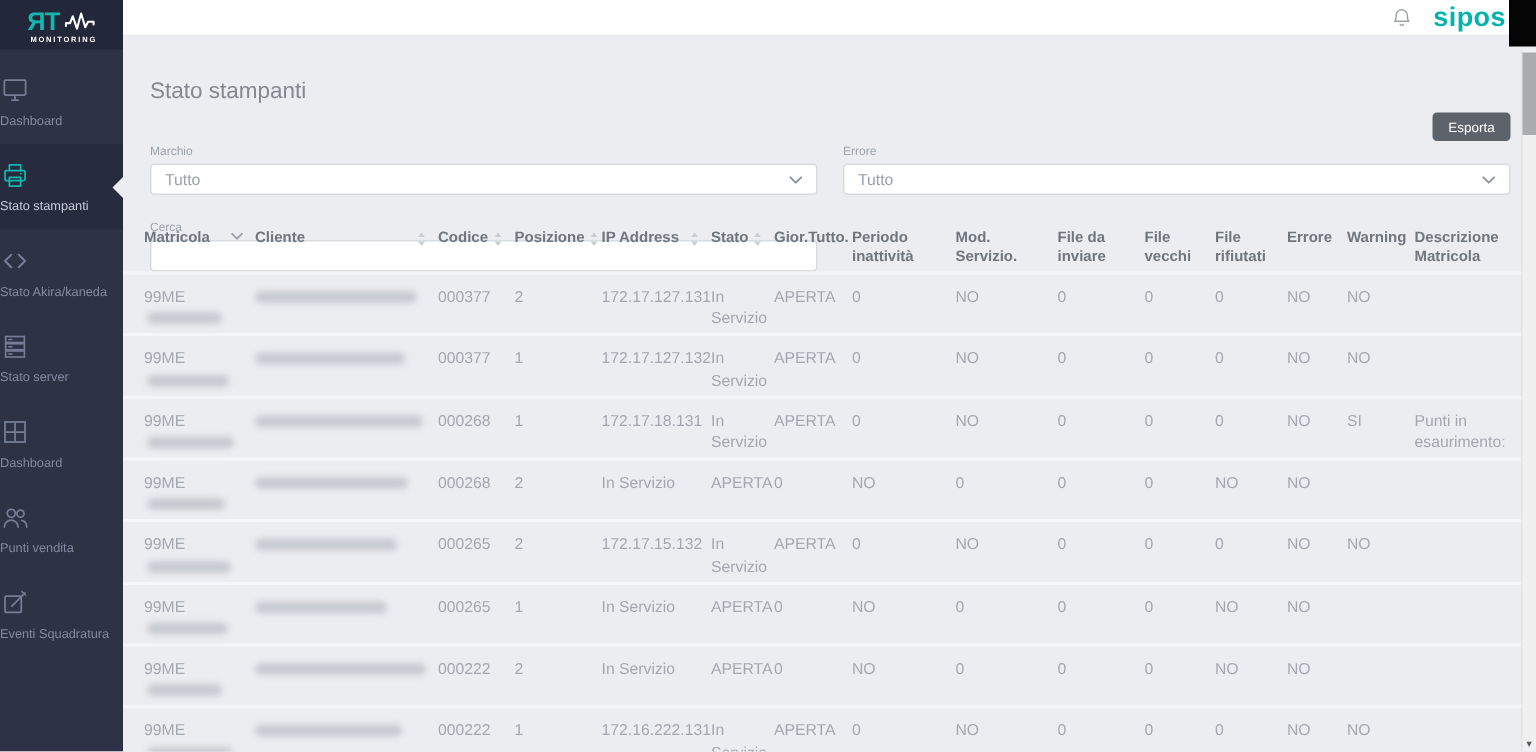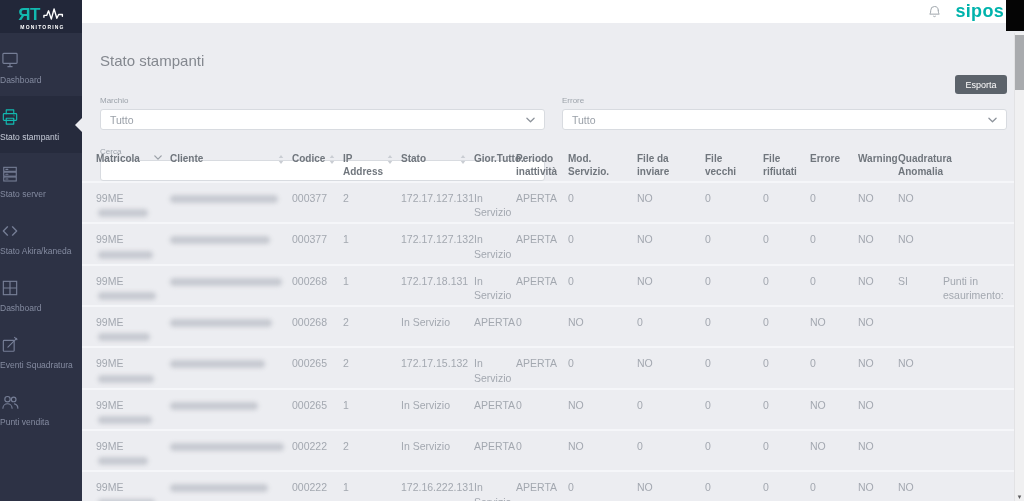--- a/index.html
+++ b/index.html
@@ -100,65 +100,65 @@
               <rect x="4" y="8" width="16" height="8" rx="1"></rect>
               <rect x="7.5" y="13.5" width="9" height="7"></rect>
               <path d="M16.8 10.5h.01"></path>
             </svg>
           </span>
           <span class="nlabel">Stato stampanti</span>
           <span class="notch"></span>
         </div>
         <div class="nav-item">
           <span class="nicon">
+            <svg viewBox="0 0 24 24" fill="none" stroke="currentColor" stroke-width="1.6" stroke-linecap="round" stroke-linejoin="round">
+              <path d="M9 7l-5 5 5 5M15 7l5 5-5 5"></path>
+            </svg>
+          </span>
+          <span class="nlabel">Stato Akira/kaneda</span>
+        </div>
+        <div class="nav-item">
+          <span class="nicon">
             <svg viewBox="0 0 24 24" fill="none" stroke="currentColor" stroke-width="1.3" stroke-linecap="round">
               <rect x="4.5" y="4" width="15" height="4.8"></rect>
               <rect x="4.5" y="9.8" width="15" height="4.8"></rect>
               <rect x="4.5" y="15.6" width="15" height="4.8"></rect>
               <path d="M7 6.4h2.5M7 12.2h2.5M7 18h2.5"></path>
             </svg>
           </span>
           <span class="nlabel">Stato server</span>
         </div>
         <div class="nav-item">
           <span class="nicon">
-            <svg viewBox="0 0 24 24" fill="none" stroke="currentColor" stroke-width="1.6" stroke-linecap="round" stroke-linejoin="round">
-              <path d="M9 7l-5 5 5 5M15 7l5 5-5 5"></path>
-            </svg>
-          </span>
-          <span class="nlabel">Stato Akira/kaneda</span>
-        </div>
-        <div class="nav-item">
-          <span class="nicon">
             <svg viewBox="0 0 24 24" fill="none" stroke="currentColor" stroke-width="1.4">
               <rect x="4" y="4" width="16" height="16"></rect>
               <path d="M12 4v16M4 12h16"></path>
             </svg>
           </span>
           <span class="nlabel">Dashboard</span>
-        </div>
-        <div class="nav-item">
-          <span class="nicon">
-            <svg viewBox="0 0 24 24" fill="none" stroke="currentColor" stroke-width="1.4" stroke-linecap="round" stroke-linejoin="round">
-              <rect x="4" y="6.5" width="13" height="13" rx="1"></rect>
-              <path d="M9.5 14.5L20 4M17.5 2.8l2.8 2.8"></path>
-            </svg>
-          </span>
-          <span class="nlabel">Eventi Squadratura</span>
         </div>
         <div class="nav-item">
           <span class="nicon">
             <svg viewBox="0 0 24 24" fill="none" stroke="currentColor" stroke-width="1.4" stroke-linecap="round" stroke-linejoin="round">
               <circle cx="9" cy="8.6" r="3.2"></circle>
               <path d="M3.5 19.5c0-3 2.5-5.4 5.5-5.4s5.5 2.4 5.5 5.4"></path>
               <circle cx="16.4" cy="8.9" r="2.8"></circle>
               <path d="M17.4 14.3c2.4.6 4 2.7 4 5.2"></path>
             </svg>
           </span>
           <span class="nlabel">Punti vendita</span>
+        </div>
+        <div class="nav-item">
+          <span class="nicon">
+            <svg viewBox="0 0 24 24" fill="none" stroke="currentColor" stroke-width="1.4" stroke-linecap="round" stroke-linejoin="round">
+              <rect x="4" y="6.5" width="13" height="13" rx="1"></rect>
+              <path d="M9.5 14.5L20 4M17.5 2.8l2.8 2.8"></path>
+            </svg>
+          </span>
+          <span class="nlabel">Eventi Squadratura</span>
         </div>
       </nav>
   </aside>
 
   <header class="topbar">
     <span class="bell">
         <svg viewBox="0 0 24 24" fill="none" stroke="currentColor" stroke-width="1.5" stroke-linecap="round" stroke-linejoin="round">
           <path d="M18 10a6 6 0 0 0-12 0c0 5-1.6 6.2-1.6 6.2h15.2S18 15 18 10"></path>
           <path d="M10.3 19.6a2 2 0 0 0 3.4 0"></path>
         </svg>
@@ -222,20 +222,29 @@
           <div class="th">
             <span class="th-label">Codice</span>
             <span class="sort both">
               <svg viewBox="0 0 8 12" width="6" height="9" fill="currentColor">
                 <path d="M4 0l3 4H1z"></path>
                 <path d="M4 12L1 8h6z"></path>
               </svg>
             </span>
           </div>
           <div class="th">
+            <span class="th-label">Posizione</span>
+            <span class="sort both">
+              <svg viewBox="0 0 8 12" width="6" height="9" fill="currentColor">
+                <path d="M4 0l3 4H1z"></path>
+                <path d="M4 12L1 8h6z"></path>
+              </svg>
+            </span>
+          </div>
+          <div class="th">
             <span class="th-label">IP Address</span>
             <span class="sort both">
               <svg viewBox="0 0 8 12" width="6" height="9" fill="currentColor">
                 <path d="M4 0l3 4H1z"></path>
                 <path d="M4 12L1 8h6z"></path>
               </svg>
             </span>
           </div>
           <div class="th">
             <span class="th-label">Stato</span>
@@ -264,21 +273,21 @@
           <div class="th">
             <span class="th-label">File rifiutati</span>
           </div>
           <div class="th">
             <span class="th-label">Errore</span>
           </div>
           <div class="th">
             <span class="th-label">Warning</span>
           </div>
           <div class="th">
-            <span class="th-label">Quadratura Anomalia</span>
+            <span class="th-label">Descrizione Matricola</span>
           </div>
         </div>
       <div class="tbody">
           <div class="trow">
             <div class="cell"><span class="mat-prefix">99ME</span><span class="blur" style="width: 50px; margin-left: 2px;"></span></div>
             <div class="cell"><span class="blur" style="width: 108px;"></span></div>
             <div class="cell">000377</div>
             <div class="cell">2</div>
             <div class="cell">172.17.127.131</div>
             <div class="cell">In Servizio</div>

